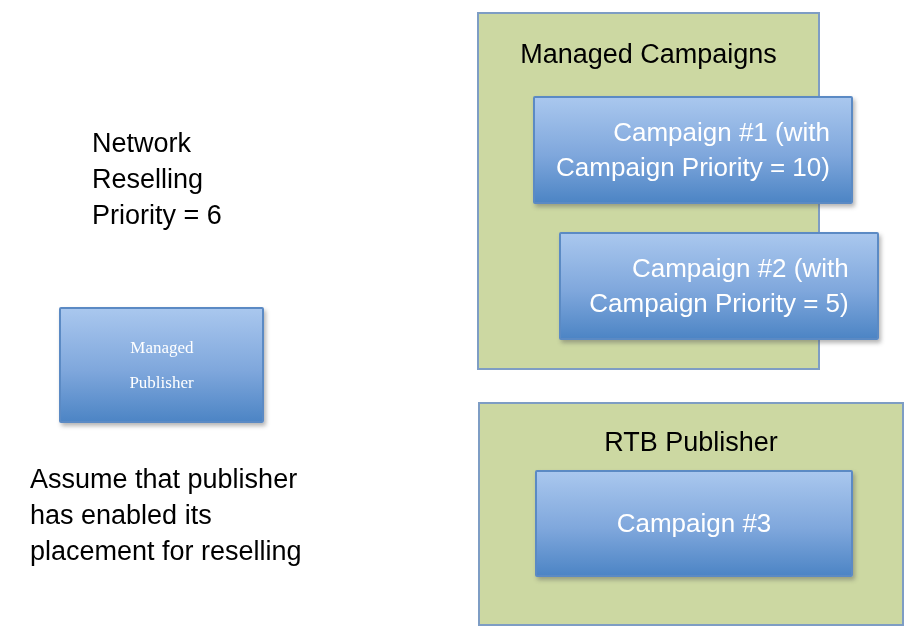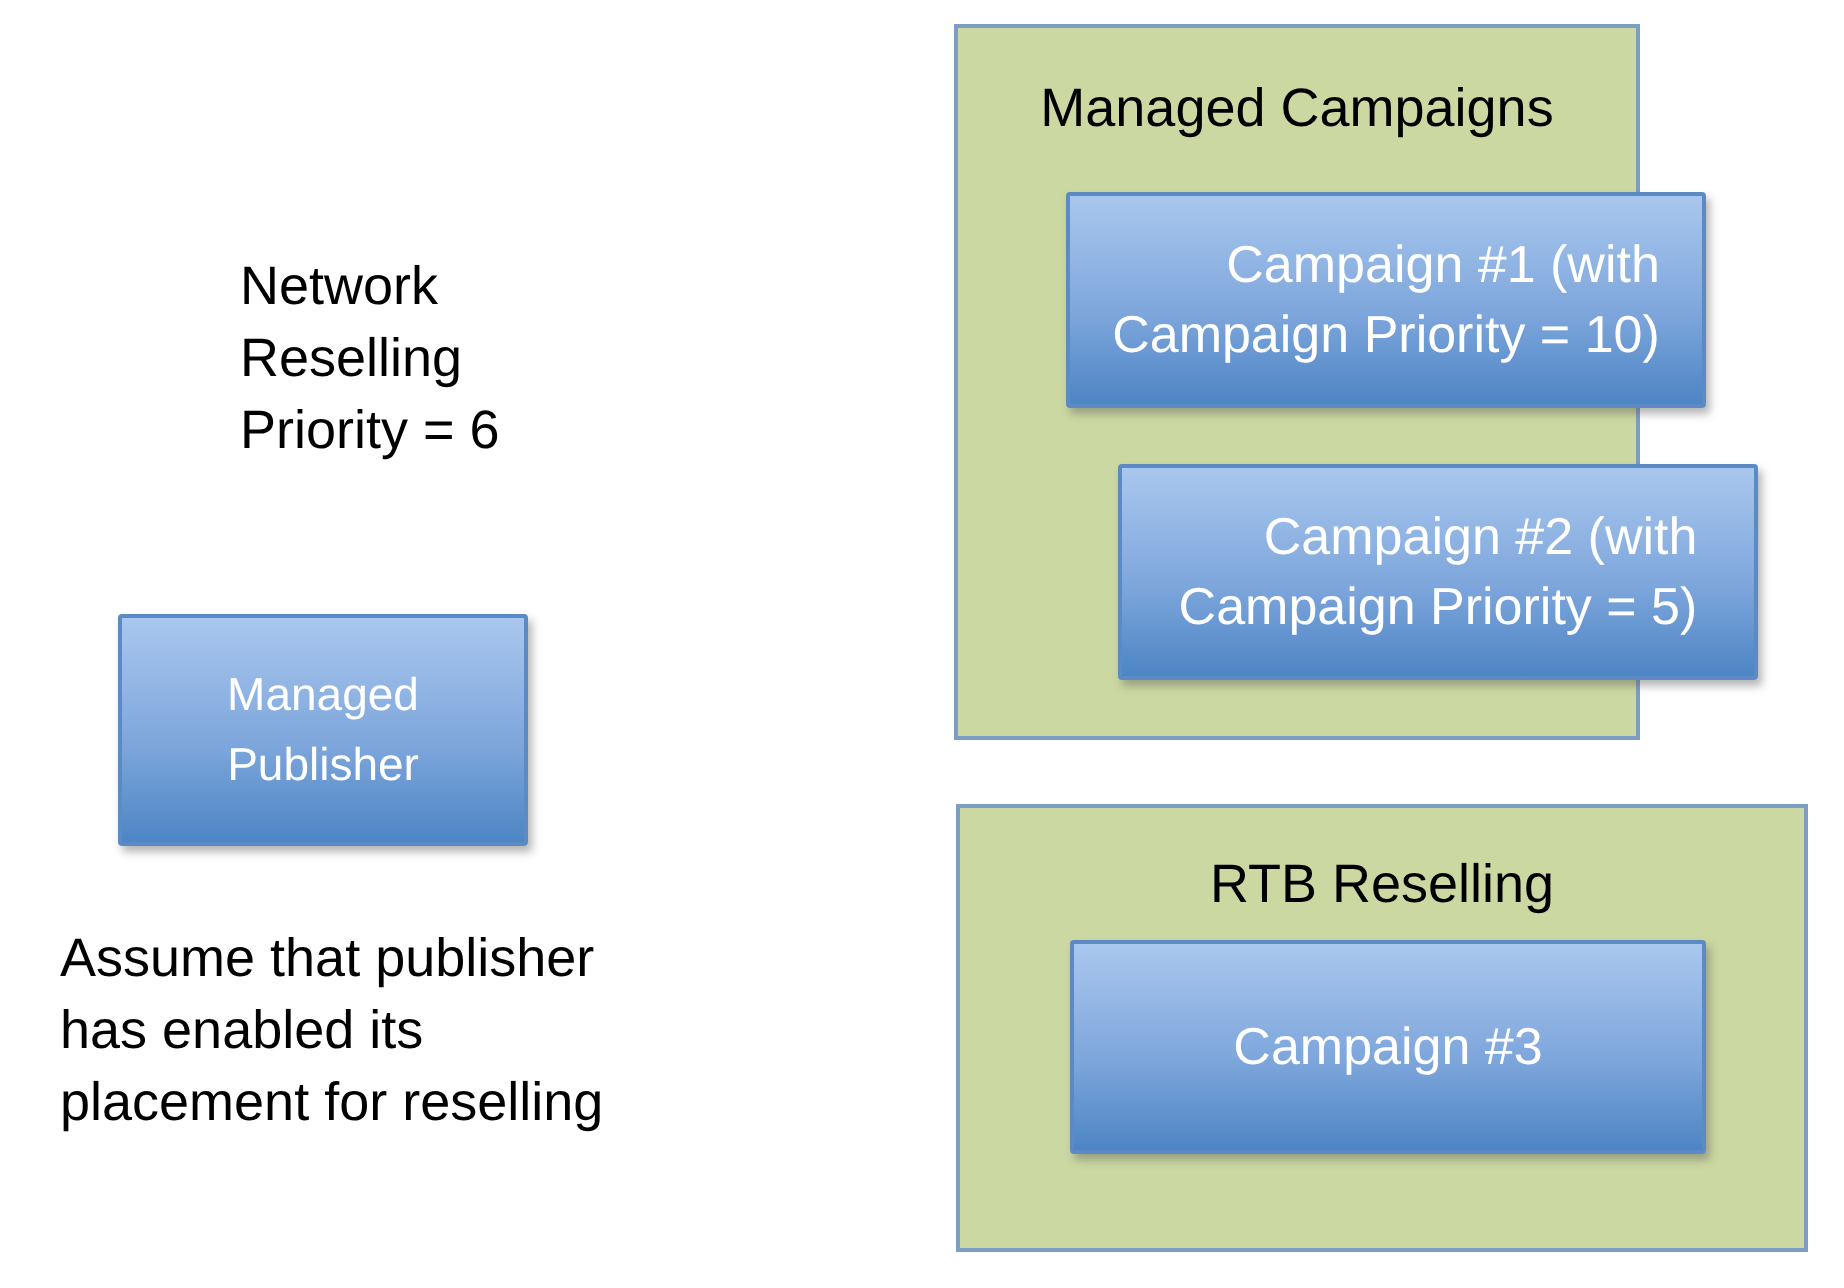--- a/index.html
+++ b/index.html
@@ -18,21 +18,20 @@
   .note {
     position: absolute;
     color: var(--text, #000000);
     font-size: 27px;
     line-height: 36px;
     white-space: pre-line;
   }
   .network-note {
     left: 92px;
     top: 125px;
-    margin-left: 28px;
   }
   .assumption-note {
     left: 30px;
     top: 461px;
   }
   .blue-box {
     position: absolute;
     box-sizing: border-box;
     border: 2px solid var(--box-border, #5b8ac4);
     border-radius: 2px;
@@ -52,21 +51,22 @@
     line-height: 35px;
     white-space: pre-line;
   }
   .publisher-box {
     left: 59px;
     top: 307px;
     width: 205px;
     height: 116px;
   }
   .publisher-box .box-label {
-    font-size: 23px;
+    font-size: 17px;
+    font-family: Liberation Serif, serif;
   }
   .group {
     position: absolute;
     box-sizing: border-box;
     background: var(--group-fill, #ccd8a2);
     border: 2px solid var(--group-border, #7e9dc4);
   }
   .group-managed {
     left: 477px;
     top: 12px;
@@ -134,19 +134,19 @@
       <span class="box-label">Campaign #1 (with
 Campaign Priority = 10)</span>
     </div>
     <div class="blue-box campaign-2">
       <span class="box-label">Campaign #2 (with
 Campaign Priority = 5)</span>
     </div>
   </div>
 
   <div class="group group-rtb">
-    <div class="group-title">RTB Reselling</div>
+    <div class="group-title">RTB Publisher</div>
     <div class="blue-box campaign-3">
       <span class="box-label">Campaign #3</span>
     </div>
   </div>
 
 </div>
 
 </body></html>

